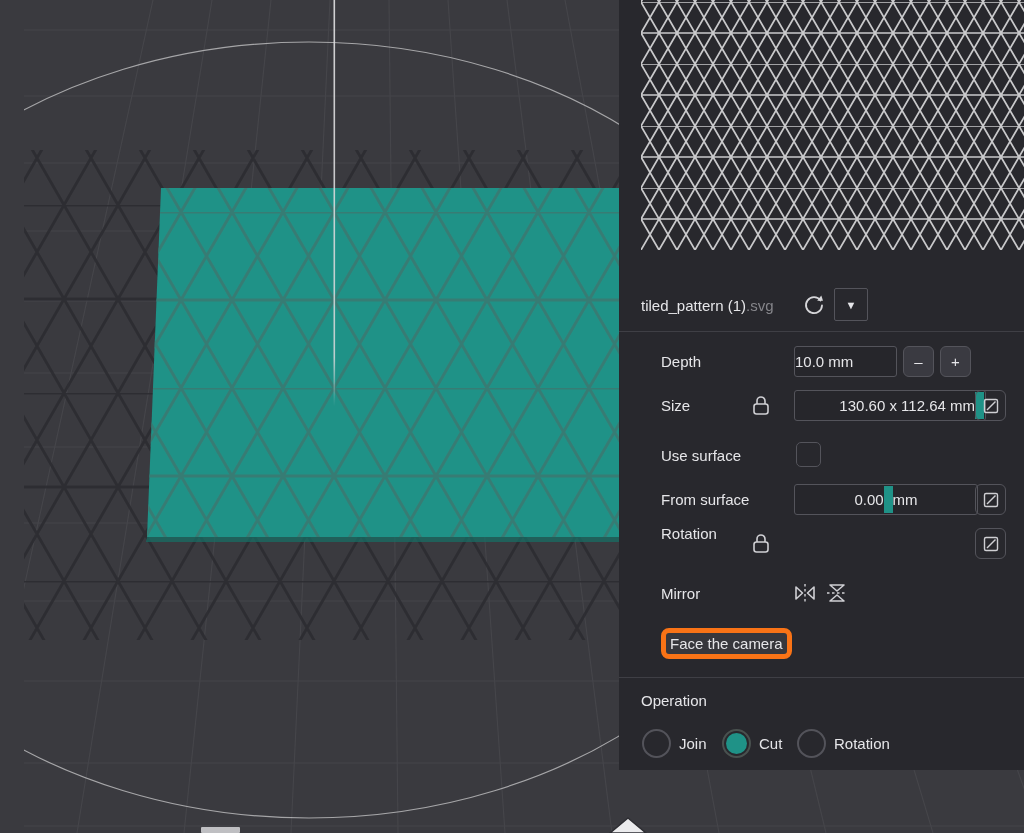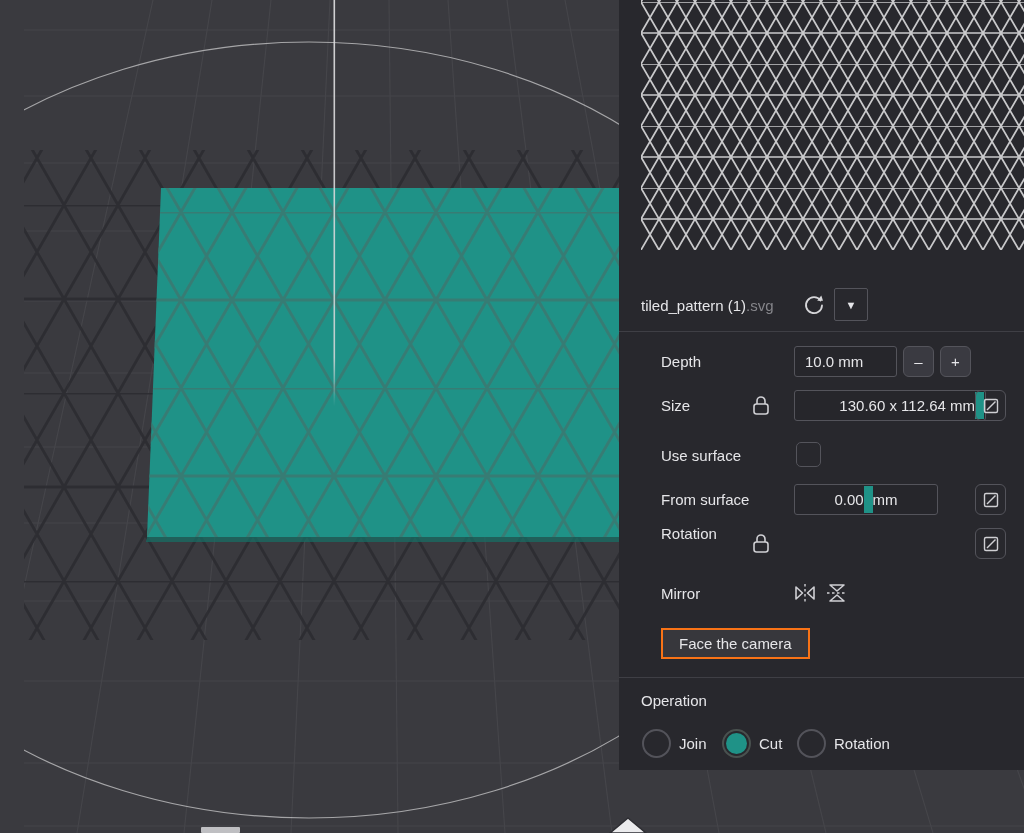--- a/index.html
+++ b/index.html
@@ -31,22 +31,22 @@
     height:31px;display:flex;align-items:center;font-size:15px;color:var(--text);overflow:hidden;}
   .caret{width:9px;height:27px;background:var(--teal);flex:0 0 auto;}
   .sq-btn{position:absolute;width:31px;height:31px;background:var(--button-bg);
     border:1px solid var(--border);border-radius:6px;color:var(--text);font-size:15px;
     display:flex;align-items:center;justify-content:center;cursor:pointer;}
   .edit-btn{position:absolute;width:31px;height:31px;background:transparent;
     border:1px solid var(--border);border-radius:6px;display:flex;align-items:center;justify-content:center;cursor:pointer;}
   .checkbox{position:absolute;left:177px;top:442px;width:25px;height:25px;
     border:1px solid var(--border);border-radius:5px;background:var(--panel-bg);cursor:pointer;}
   .mirror-icon{position:absolute;width:26px;height:26px;cursor:pointer;}
-  .face-btn{position:absolute;left:42px;top:628px;height:31px;padding:0 16px;
-    background:#37373c;border:2px solid #f97316;border-radius:0;color:var(--text);
+  .face-btn{position:absolute;left:42px;top:628px;height:31px;padding:0 4px;
+    background:#37373c;border:5px solid #f97316;border-radius:8px;color:var(--text);
     font-size:15px;display:flex;align-items:center;cursor:pointer;}
   .op-label{position:absolute;left:22px;top:692px;font-size:15px;color:var(--text);}
   .radio{position:absolute;top:729px;width:29px;height:29px;border-radius:50%;
     border:2px solid #53535a;background:transparent;cursor:pointer;}
   .radio.selected{border-color:#49514f;display:flex;align-items:center;justify-content:center;}
   .radio.selected::after{content:"";width:21px;height:21px;border-radius:50%;background:var(--teal);}
   .radio-label{position:absolute;top:735px;font-size:15px;color:var(--text);white-space:nowrap;}
 </style>
 </head>
 <body>
@@ -138,21 +138,21 @@
         <polygon points="15.2,7.8 21,7.8 19.3,2.6" fill="#d6d6d9"></polygon>
       </svg>
     </button>
     <button class="dropdown-btn">
       <span>▼</span>
     </button>
 
     <div class="divider" style="top:331px"></div>
 
     <span class="row-label" style="top:353px">Depth</span>
-    <div class="tinput" style="left:175px;top:346px;width:103px;padding-left:10px">
+    <div class="tinput" style="left:175px;top:346px;width:103px;">
       <span>10.0 mm</span>
     </div>
     <button class="sq-btn" style="left:284px;top:346px">
       <span>–</span>
     </button>
     <button class="sq-btn" style="left:321px;top:346px">
       <span>+</span>
     </button>
 
     <span class="row-label" style="top:397px">Size</span>
@@ -168,21 +168,21 @@
       <svg width="18" height="18" viewBox="0 0 18 18">
         <rect x="2.5" y="2.5" width="13" height="13" rx="1.5" fill="none" stroke="#cfcfd3" stroke-width="1.4"></rect>
         <line x1="5" y1="13" x2="13.5" y2="4.5" stroke="#cfcfd3" stroke-width="1.4"></line>
       </svg>
     </button>
 
     <span class="row-label" style="top:447px">Use surface</span>
     <div class="checkbox"></div>
 
     <span class="row-label" style="top:491px">From surface</span>
-    <div class="tinput" style="left:175px;top:484px;width:144px;justify-content:center">
+    <div class="tinput" style="left:175px;top:484px;width:184px;justify-content:center">
       <span>0.00</span>
       <span class="caret"></span>
       <span>mm</span>
     </div>
     <button class="edit-btn" style="left:356px;top:484px">
       <svg width="18" height="18" viewBox="0 0 18 18">
         <rect x="2.5" y="2.5" width="13" height="13" rx="1.5" fill="none" stroke="#cfcfd3" stroke-width="1.4"></rect>
         <line x1="5" y1="13" x2="13.5" y2="4.5" stroke="#cfcfd3" stroke-width="1.4"></line>
       </svg>
     </button>

